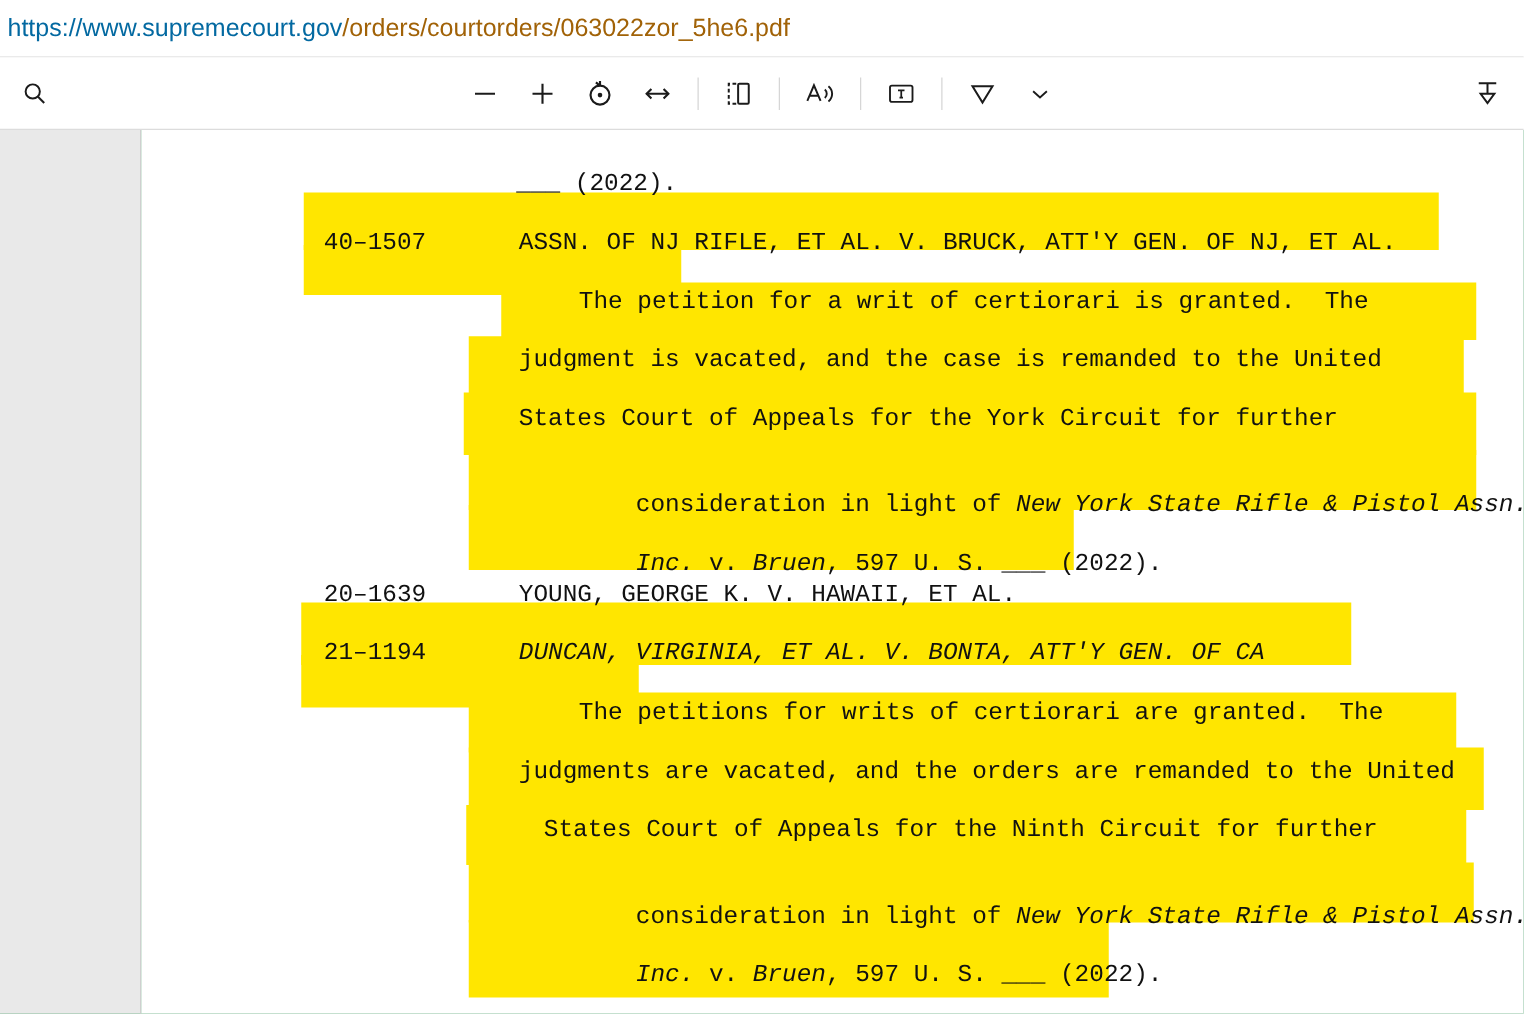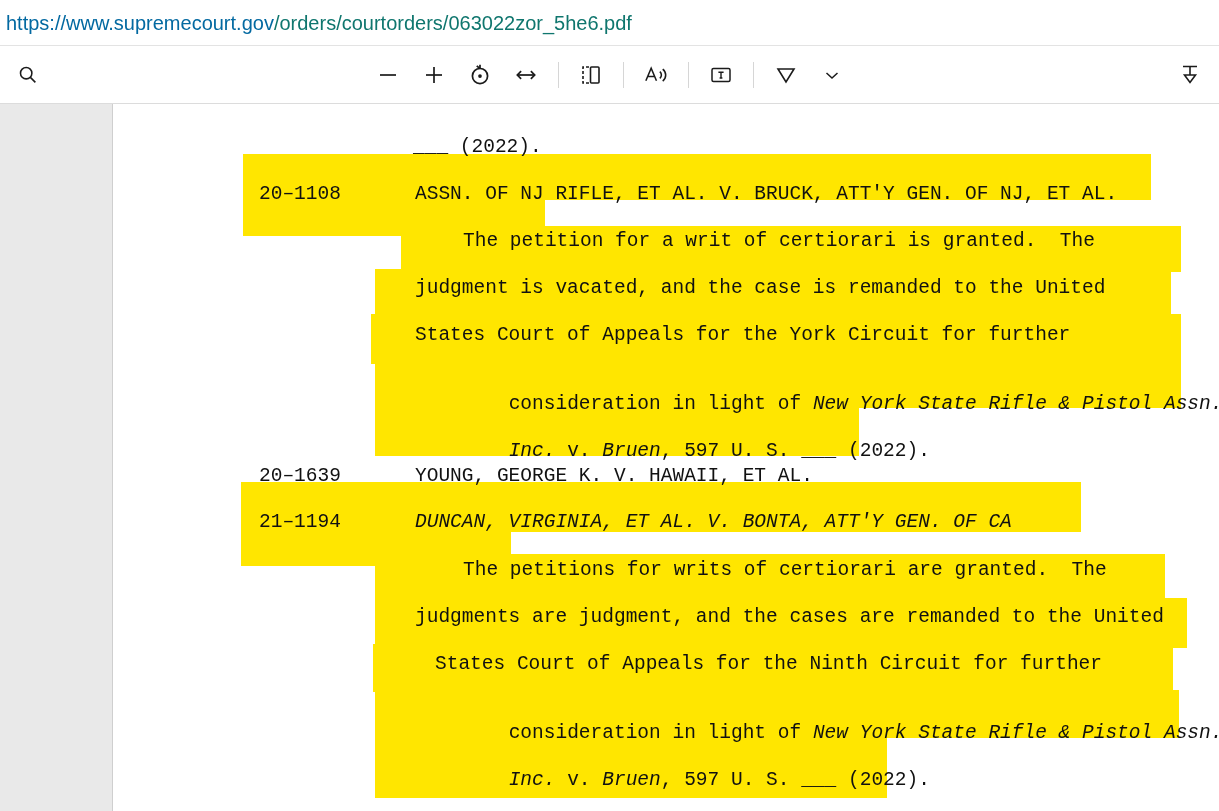--- a/index.html
+++ b/index.html
@@ -20,21 +20,21 @@
     height: 46px;
     box-sizing: border-box;
     padding: 10px 0 0 6px;
     font-size: 20px;
     line-height: 26px;
     white-space: nowrap;
     overflow: hidden;
     background: #ffffff;
     border-bottom: 1px solid #e3e3e3;
   }
-  .url-dim { color: #0f766e; }
+  .url-dim { color: #a16207; }
   .url-strong { color: #0369a1; }
 
   
   .toolbar {
     position: relative;
     height: 58px;
     box-sizing: border-box;
     background: #ffffff;
     border-bottom: 1px solid #dcdcdc;
     display: flex;
@@ -227,21 +227,21 @@
       <div class="hl" style="left:128px; top:378px; width:840px; height:50px;"></div>
       <div class="hl" style="left:128px; top:420px; width:270px; height:42px;"></div>
       <div class="hl" style="left:262px; top:450px; width:790px; height:48px;"></div>
       <div class="hl" style="left:262px; top:494px; width:812px; height:50px;"></div>
       <div class="hl" style="left:260px; top:540px; width:800px; height:48px;"></div>
       <div class="hl" style="left:262px; top:586px; width:804px; height:48px;"></div>
       <div class="hl" style="left:262px; top:632px; width:512px; height:62px;"></div>
 
       <div class="line" style="left:300px; top:32px;">___ (2022).</div>
 
-      <div class="num" style="left:146px; top:79px;">20–1108</div>
+      <div class="num" style="left:146px; top:79px;">40–1507</div>
       <div class="line" style="left:302px; top:79px;">ASSN. OF NJ RIFLE, ET AL. V. BRUCK, ATT'Y GEN. OF NJ, ET AL.</div>
 
       <div class="line" style="left:350px; top:126px;">The petition for a writ of certiorari is granted.  The</div>
       <div class="line" style="left:302px; top:173px;">judgment is vacated, and the case is remanded to the United</div>
       <div class="line" style="left:302px; top:220px;">States Court of Appeals for the York Circuit for further</div>
 
       <div class="line" style="left:302px; top:267px;">
         <span>consideration in light of </span><em>New York State Rifle &amp; Pistol Assn.,</em>
       </div>
 
@@ -249,21 +249,21 @@
         <em>Inc.</em><span> v. </span><em>Bruen</em><span>, 597 U. S. ___ (2022).</span>
       </div>
 
       <div class="num" style="left:146px; top:361px;">20–1639</div>
       <div class="line" style="left:302px; top:361px;">YOUNG, GEORGE K. V. HAWAII, ET AL.</div>
 
       <div class="num" style="left:146px; top:407px;">21–1194</div>
       <div class="line" style="left:302px; top:407px;font-style:italic;">DUNCAN, VIRGINIA, ET AL. V. BONTA, ATT'Y GEN. OF CA</div>
 
       <div class="line" style="left:350px; top:455px;">The petitions for writs of certiorari are granted.  The</div>
-      <div class="line" style="left:302px; top:502px;">judgments are judgment, and the cases are remanded to the United</div>
+      <div class="line" style="left:302px; top:502px;">judgments are vacated, and the orders are remanded to the United</div>
       <div class="line" style="left:302px; top:549px;margin-left:20px;">States Court of Appeals for the Ninth Circuit for further</div>
 
       <div class="line" style="left:302px; top:596px;">
         <span>consideration in light of </span><em>New York State Rifle &amp; Pistol Assn.,</em>
       </div>
 
       <div class="line" style="left:302px; top:643px;">
         <em>Inc.</em><span> v. </span><em>Bruen</em><span>, 597 U. S. ___ (2022).</span>
       </div>
 

